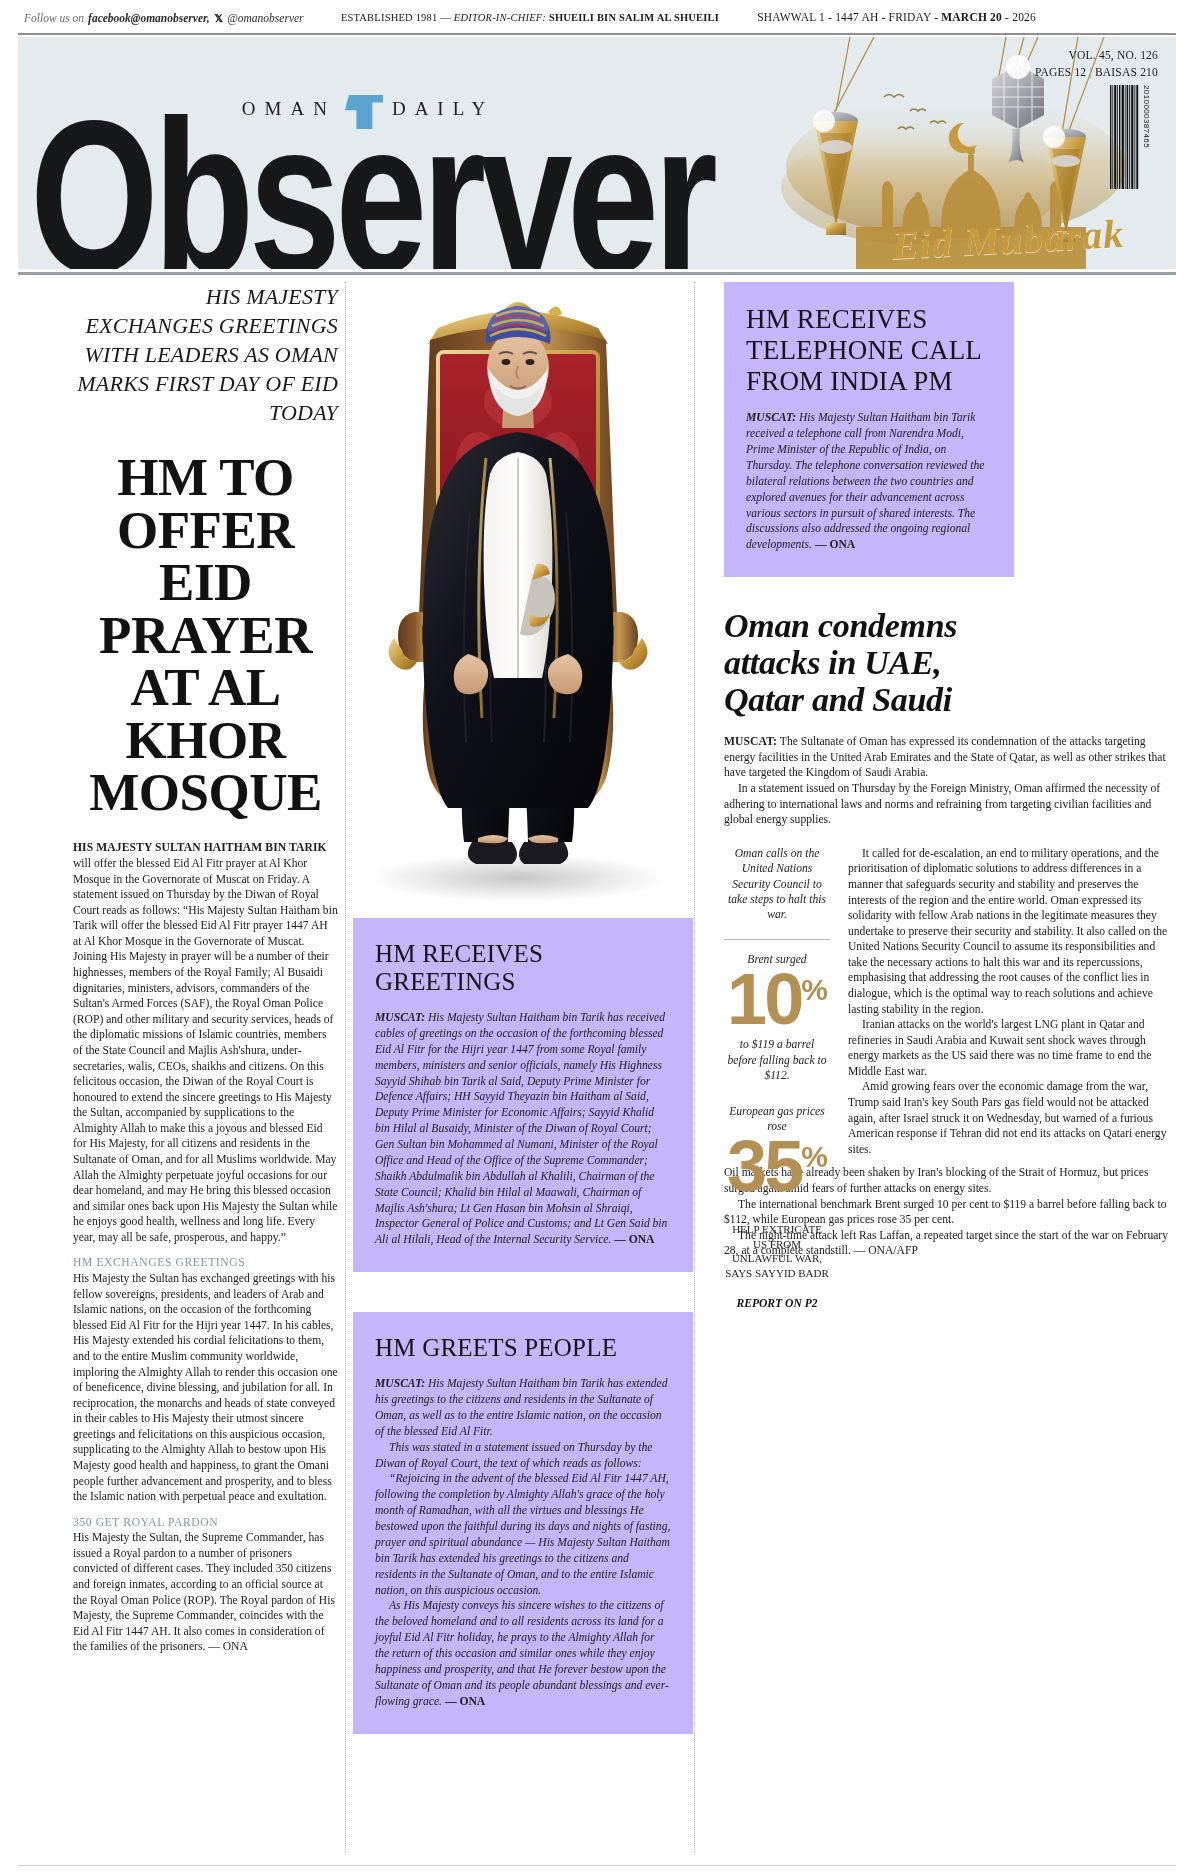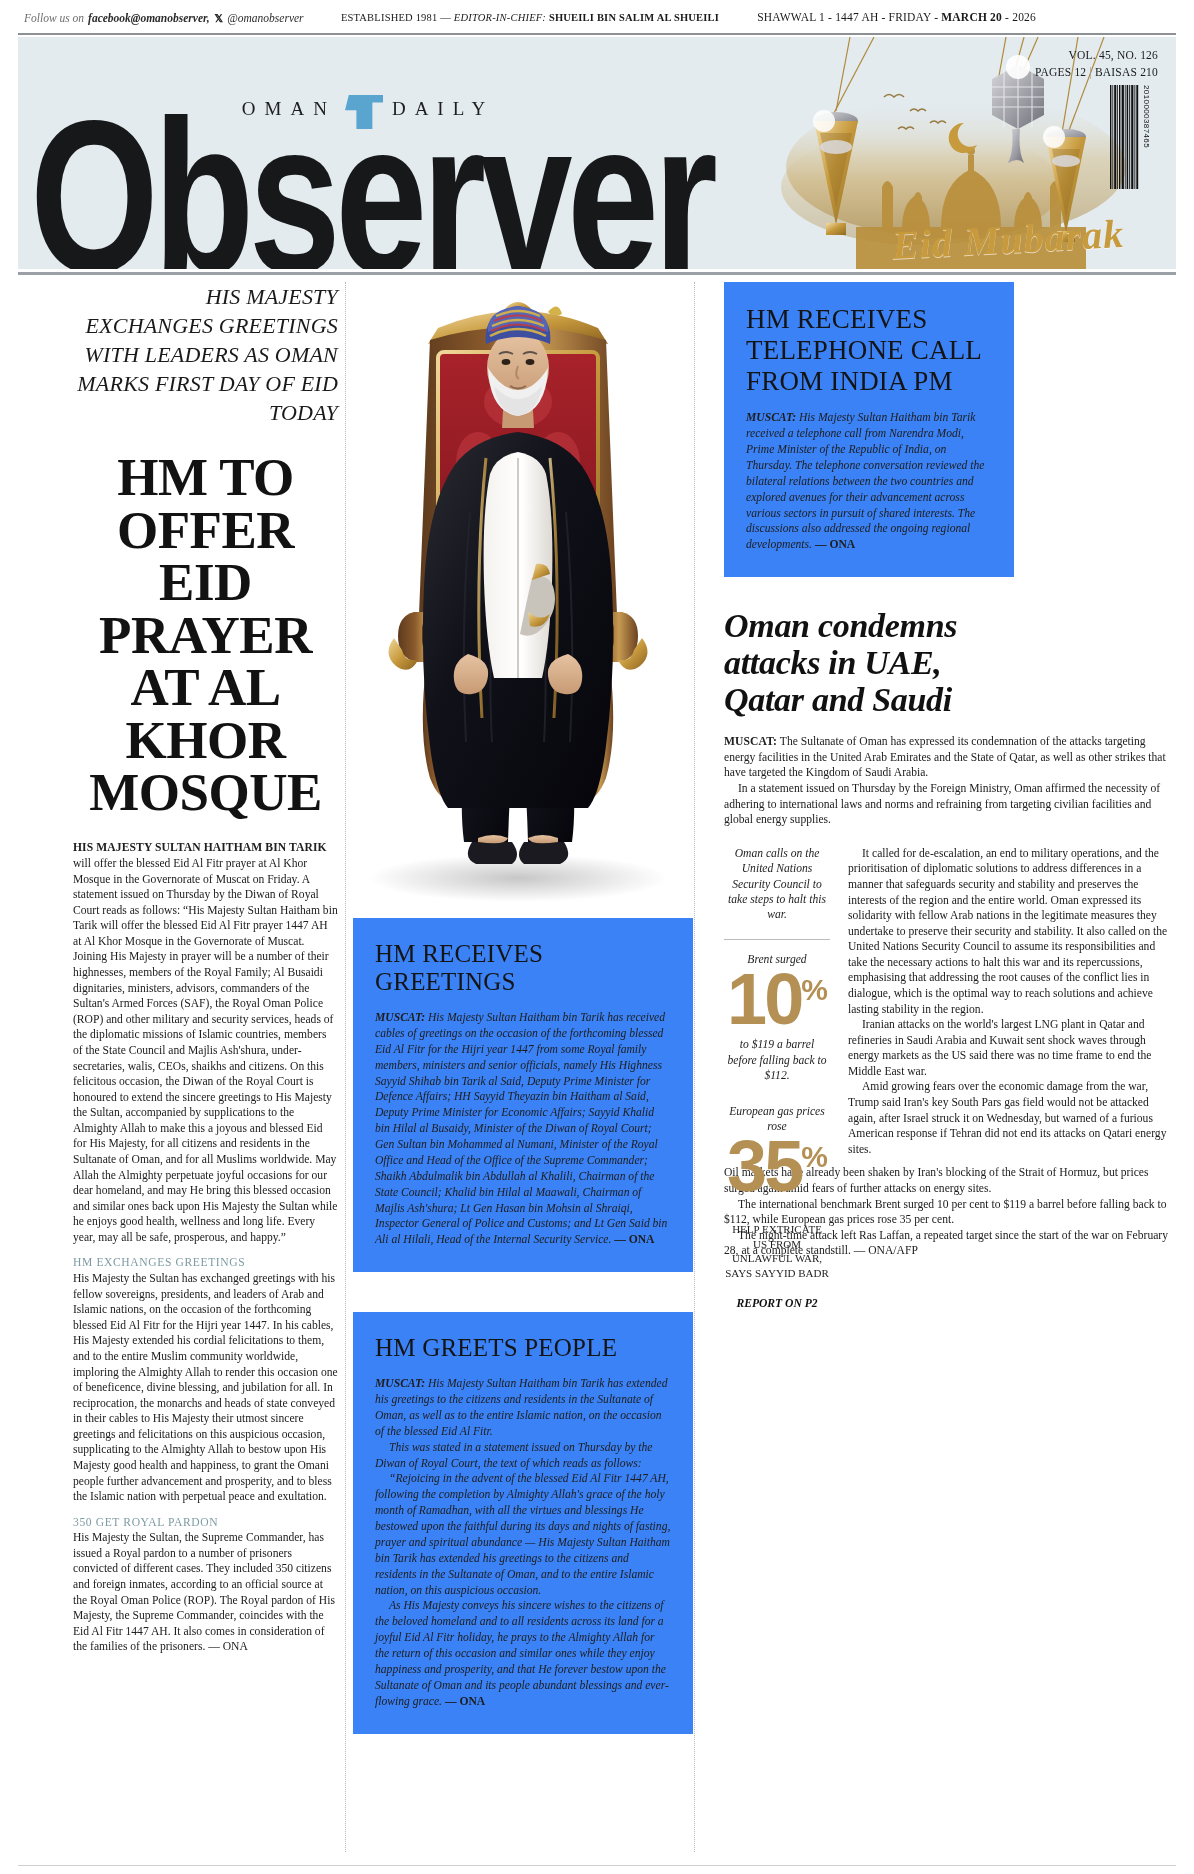--- a/index.html
+++ b/index.html
@@ -105,21 +105,21 @@
   .body-text p { margin: 0; }
   .body-text p + p { text-indent: 0; }
   .lead-in { font-weight: bold; letter-spacing: 0.1px; }
   .subhead {
     font-family: "Liberation Serif", serif;
     font-size: 11.6px; letter-spacing: 0.6px;
     color: #7e9ba3; margin-top: 10px;
   }
 
   
-  .graybox { background: #3b82f6; padding: 22px 22px 24px 22px; }
+  .graybox { background: #c4b5fd; padding: 22px 22px 24px 22px; }
   .graybox h2 {
     font-weight: normal; font-size: 25px; line-height: 1.12; letter-spacing: 0.2px;
     color: #141414; margin-bottom: 14px;
   }
   .graybox .ital { font-style: italic; font-size: 11.6px; line-height: 1.37; color: #1d1d1d; }
   .graybox .ital p { margin: 0; }
   .graybox .src { font-style: normal; font-weight: bold; }
   .dateline { font-weight: bold; font-style: italic; }
   .rc-box1 { width: 290px; margin-left: 18px; }
   .rc-box1 h2 { font-size: 27px; line-height: 1.14; }

